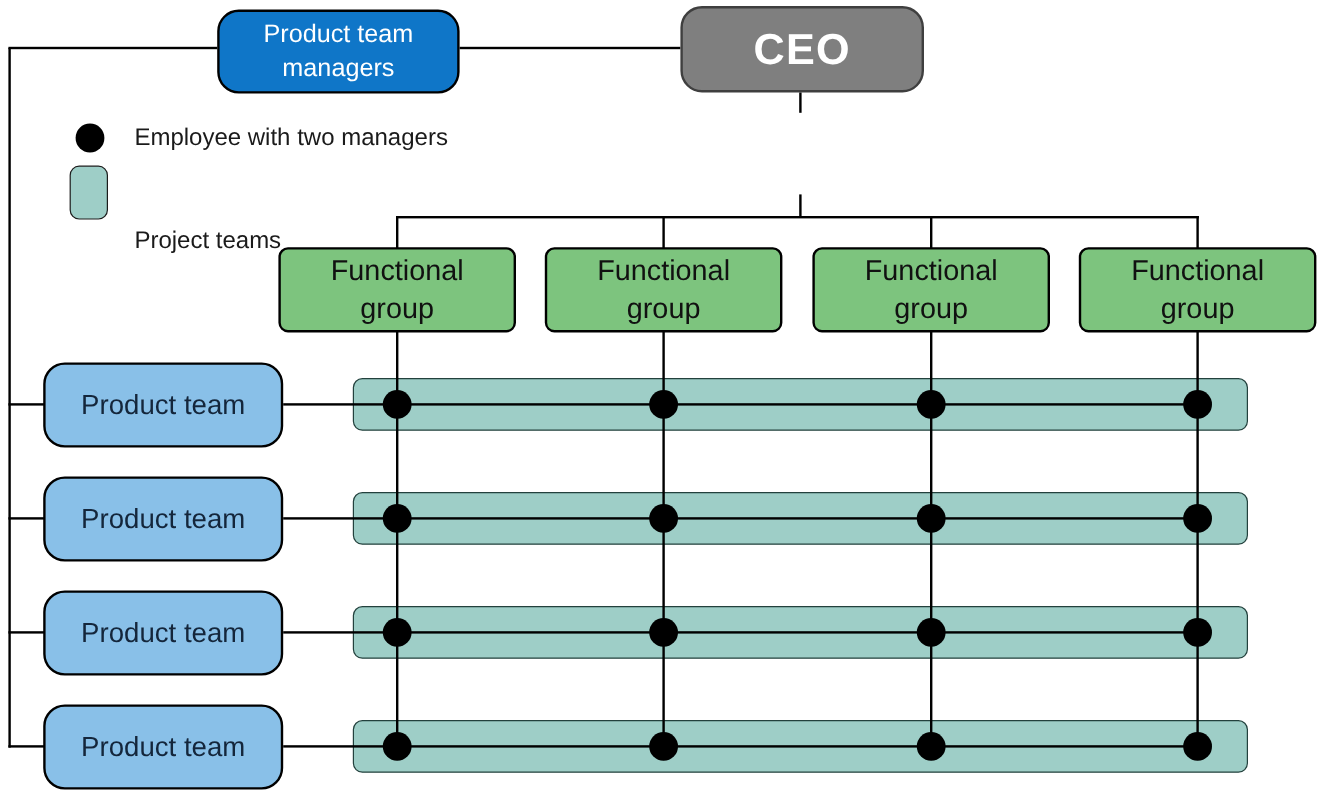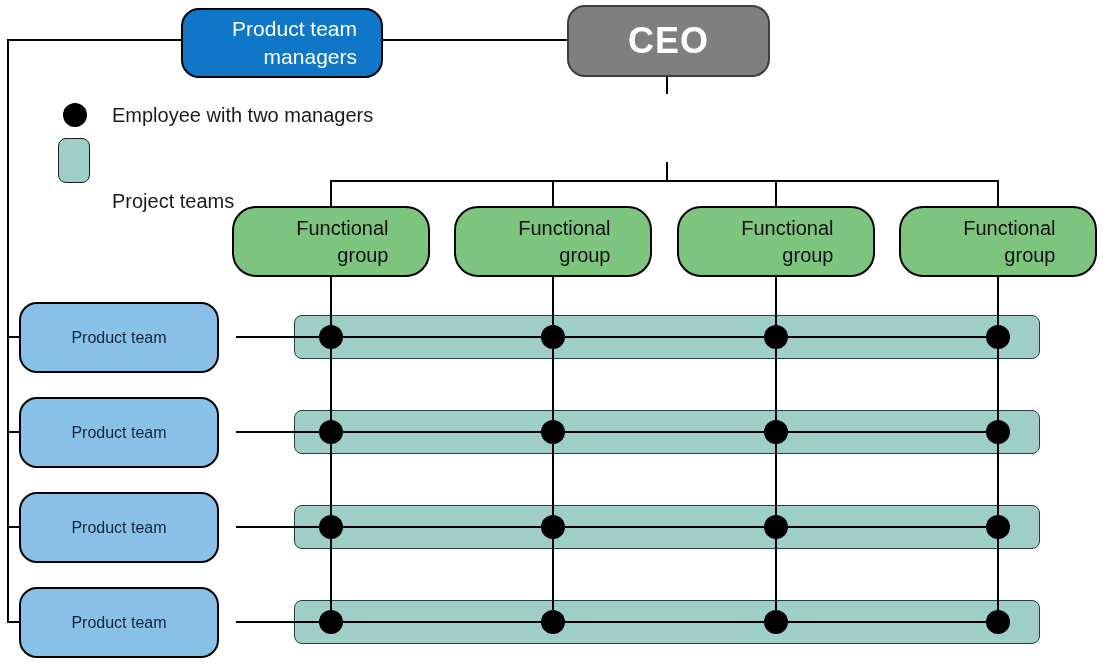--- a/index.html
+++ b/index.html
@@ -23,21 +23,21 @@
   }
   .hline { height: 2px; }
   .vline { width: 2px; }
   
   .node {
     position: absolute;
     box-sizing: border-box;
     display: flex;
     align-items: center;
     justify-content: center;
-    text-align: right;
+    text-align: center;
     border: 2px solid #000000;
     border-radius: 18px;
     z-index: 3;
     line-height: 1.32;
   }
   .node .inner { display: block; }
   .node-ptm {
     left: 181px; top: 8px; width: 202px; height: 70px;
     background: var(--ptm-fill);
     color: var(--light-text);
@@ -57,29 +57,29 @@
     left: 566px; top: 93px; width: 203px; height: 69px;
     background: var(--fm-fill);
     color: var(--light-text);
     font-size: 21px;
   }
   .node-fm .inner { max-width: 130px; }
   .node-fg {
     top: 206px; width: 198px; height: 71px;
     background: var(--fg-fill);
     color: var(--fg-text);
-    font-size: 20px;
-    border-radius: 24px;
+    font-size: 24px;
+    border-radius: 8px;
   }
   .node-fg .inner { max-width: 115px; }
   .node-pt {
-    left: 19px; width: 200px; height: 71px;
+    left: 36px; width: 200px; height: 71px;
     background: var(--pt-fill);
     color: var(--pt-text);
-    font-size: 16px;
+    font-size: 23px;
   }
   
   .bar {
     position: absolute;
     left: 294px;
     width: 746px;
     height: 44px;
     background: var(--bar-fill);
     border: 1.5px solid var(--bar-border);
     border-radius: 8px;

